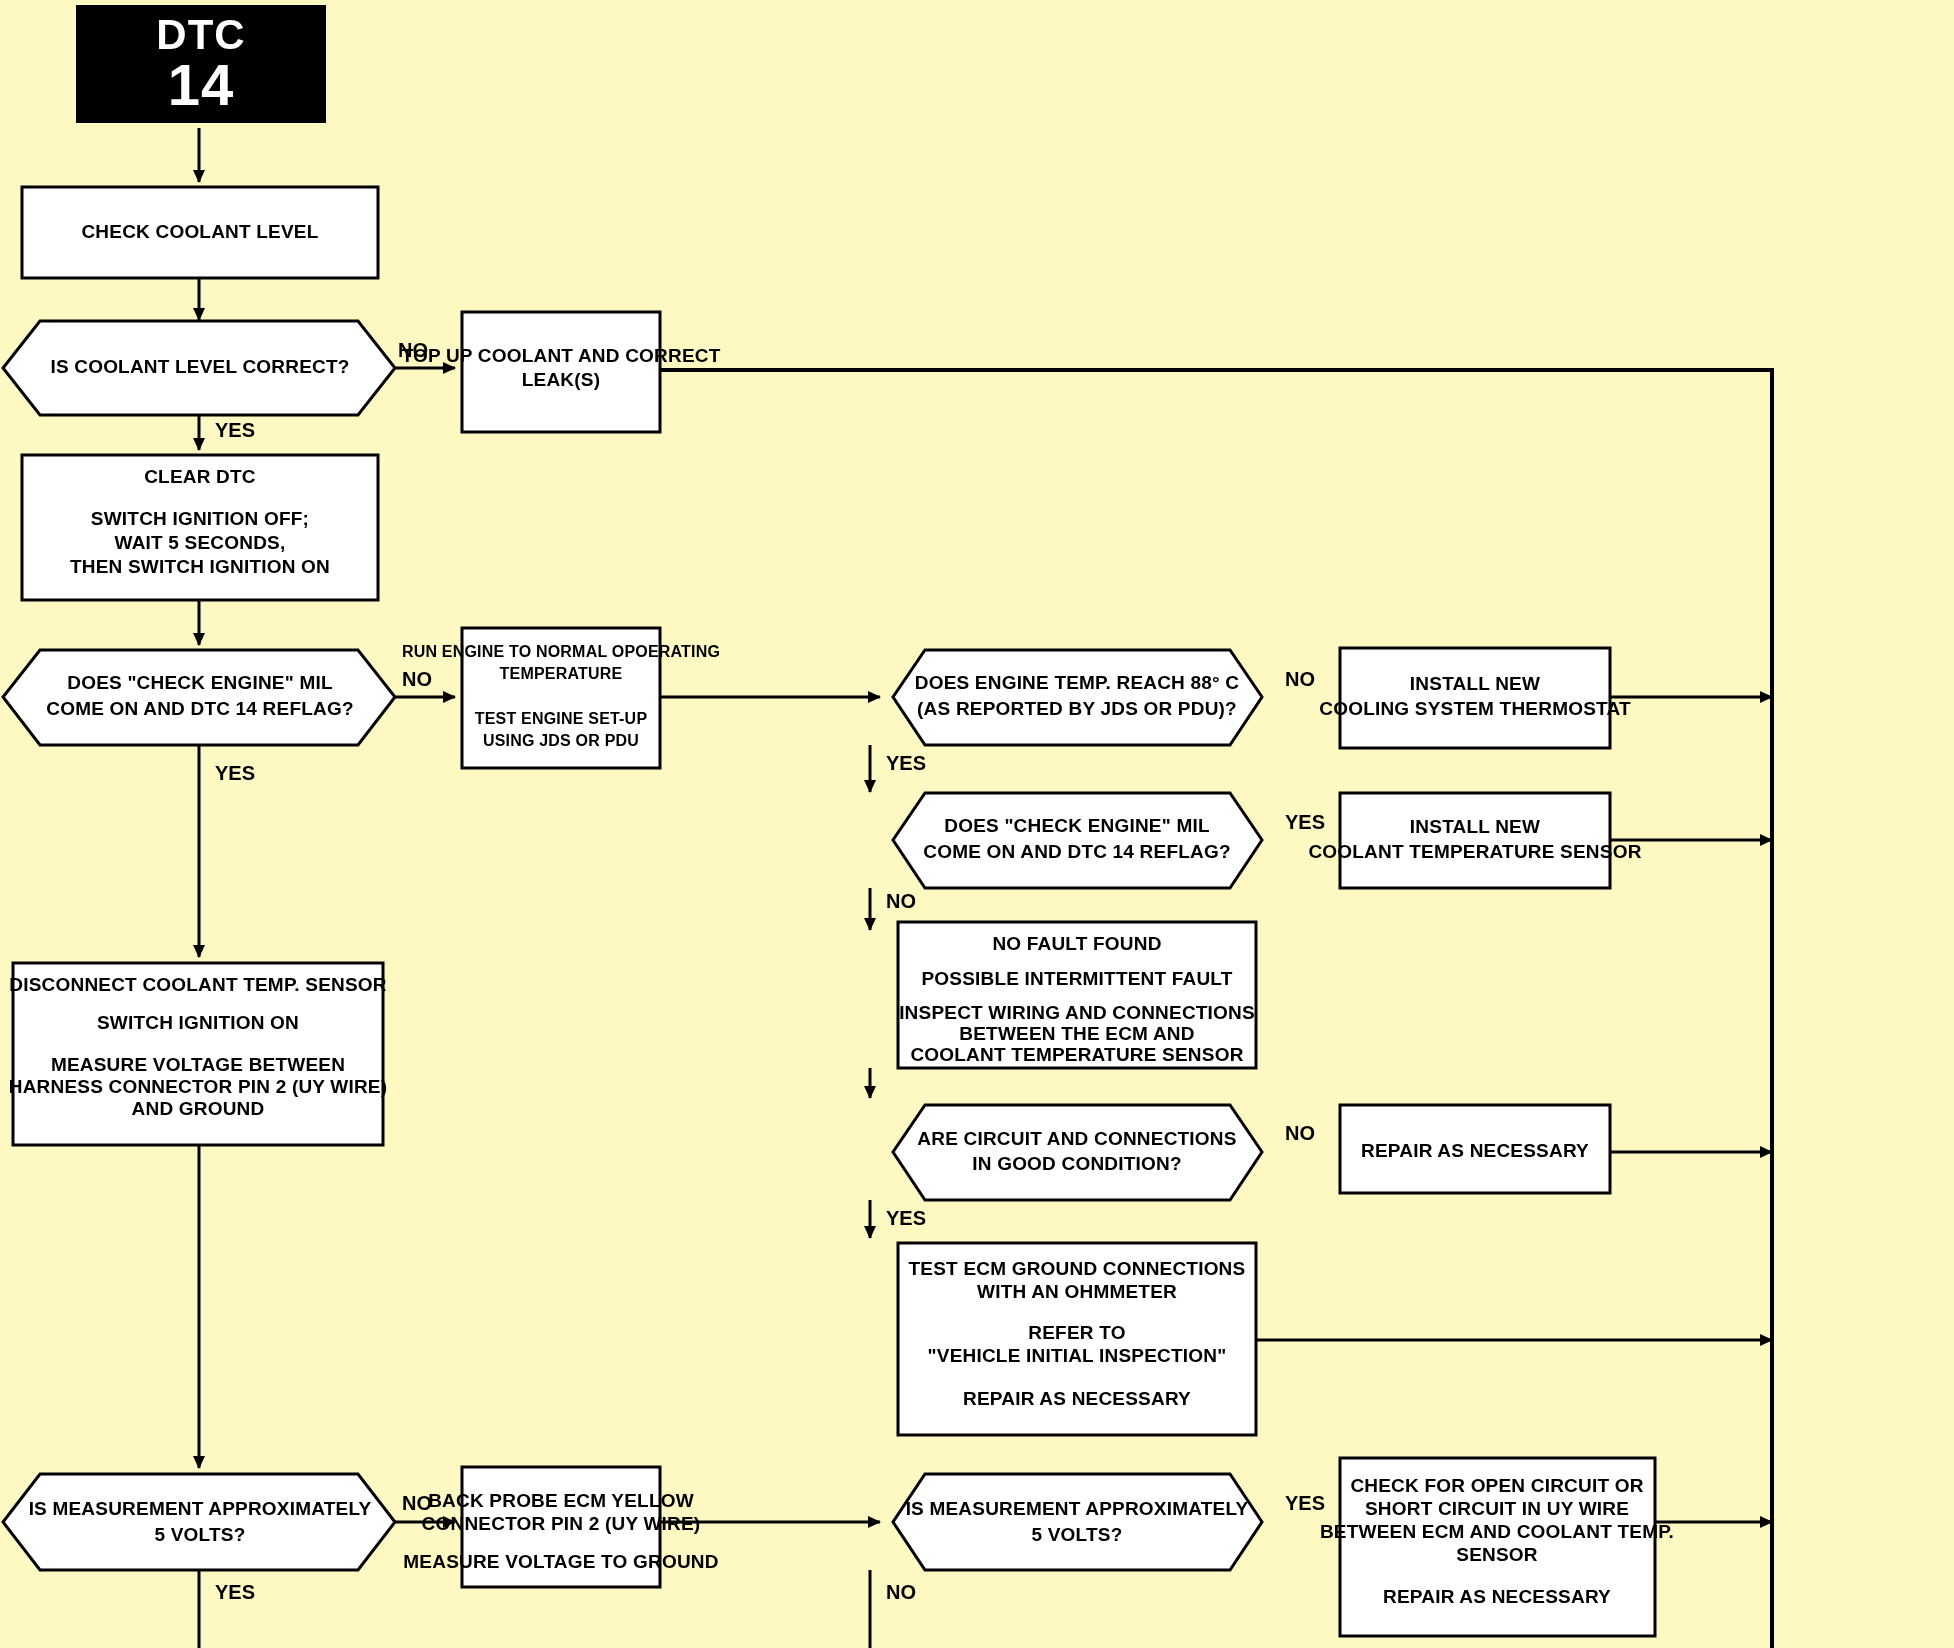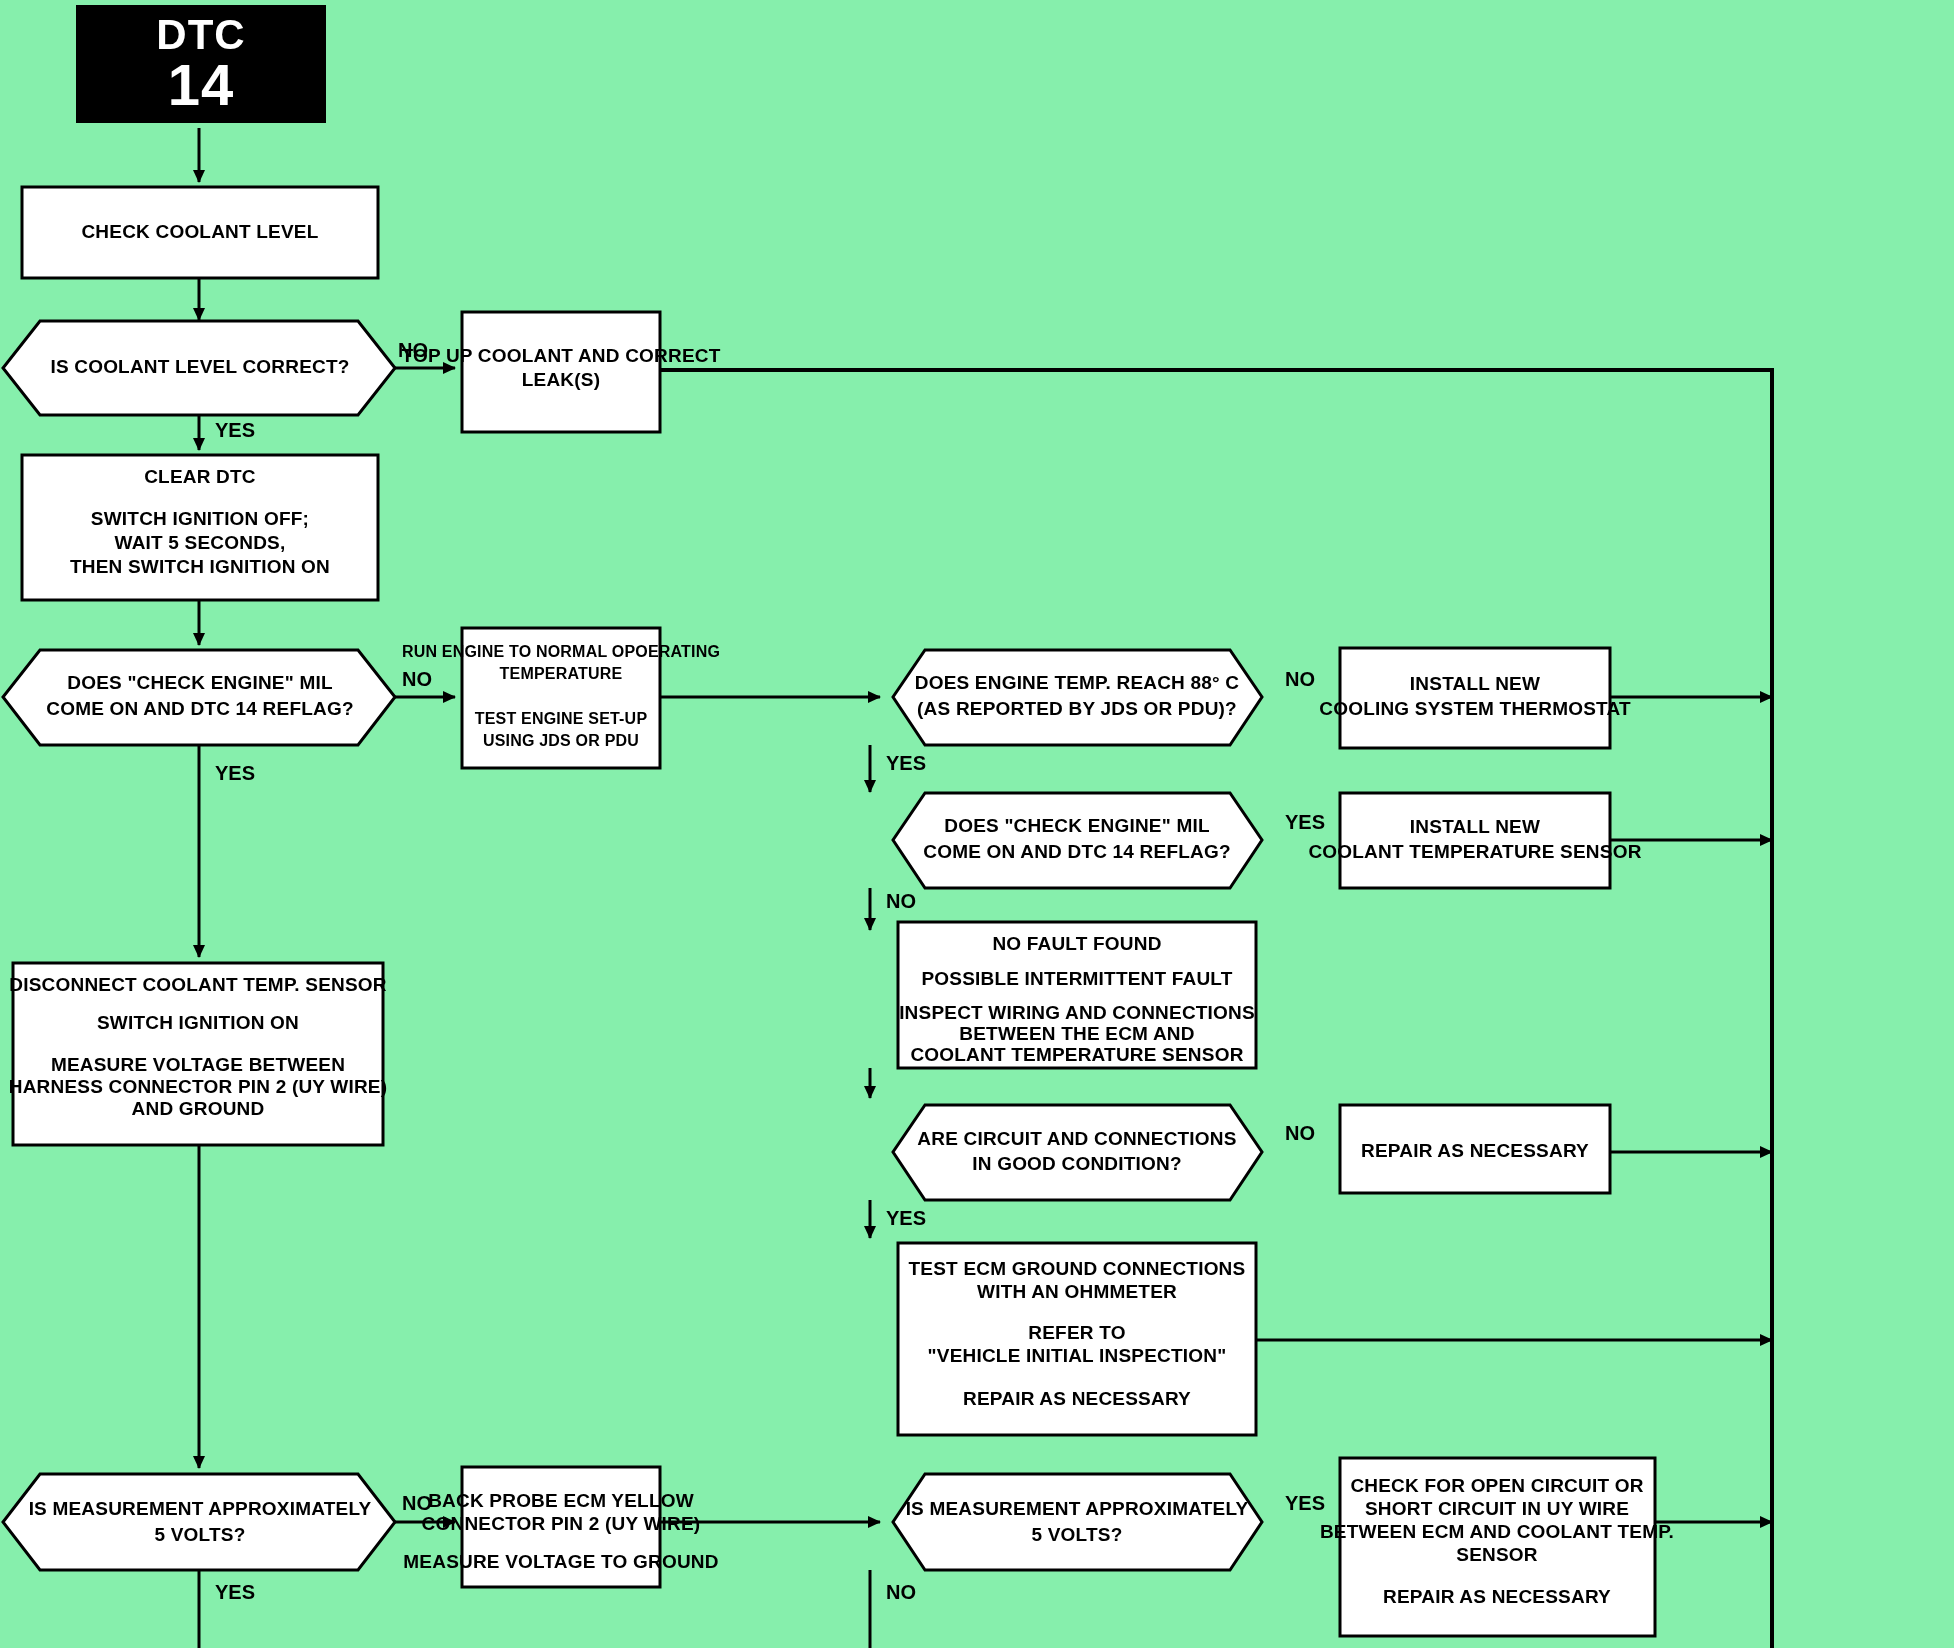--- a/index.html
+++ b/index.html
@@ -4,21 +4,21 @@
 <style>
   html, body {
     margin: 0;
     padding: 0;
     background: #ffffff;
   }
   #page {
     position: relative;
     width: 1954px;
     height: 1648px;
-    background: #86efac;
+    background: #fef9c3;
     overflow: hidden;
     font-family: "Liberation Sans", sans-serif;
   }
   svg#flow {
     position: absolute;
     top: 0;
     left: 0;
     width: 1954px;
     height: 1648px;
   }

